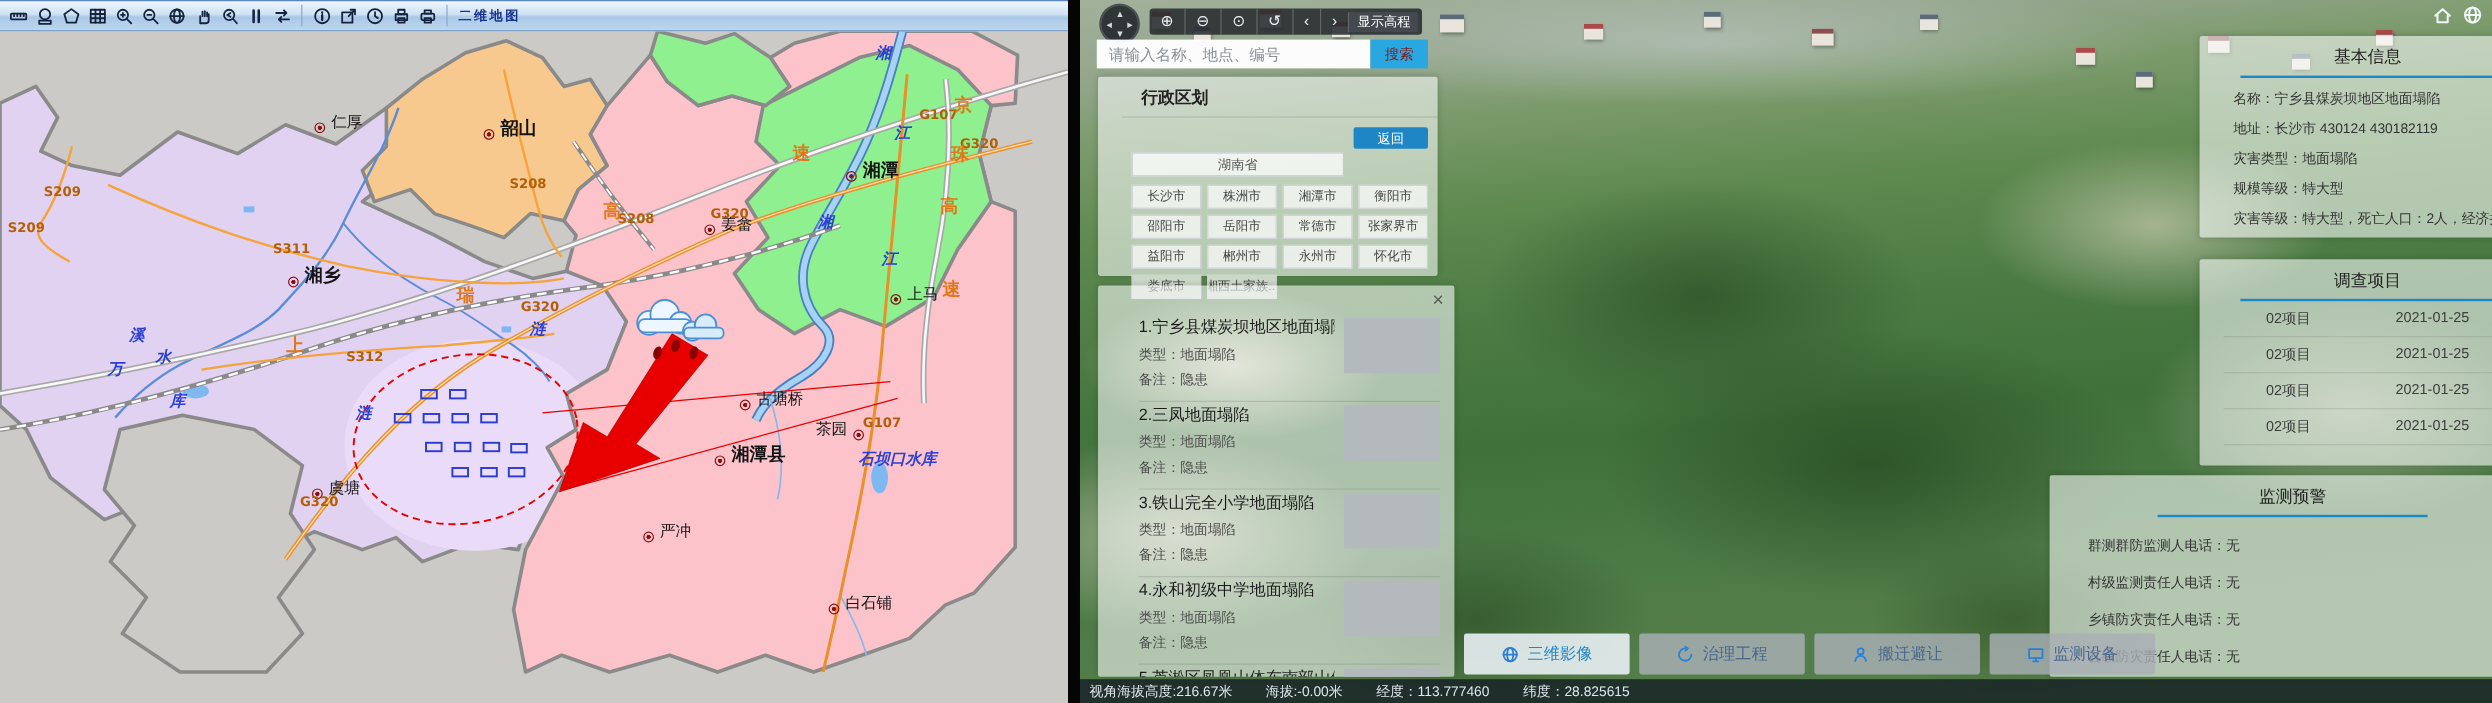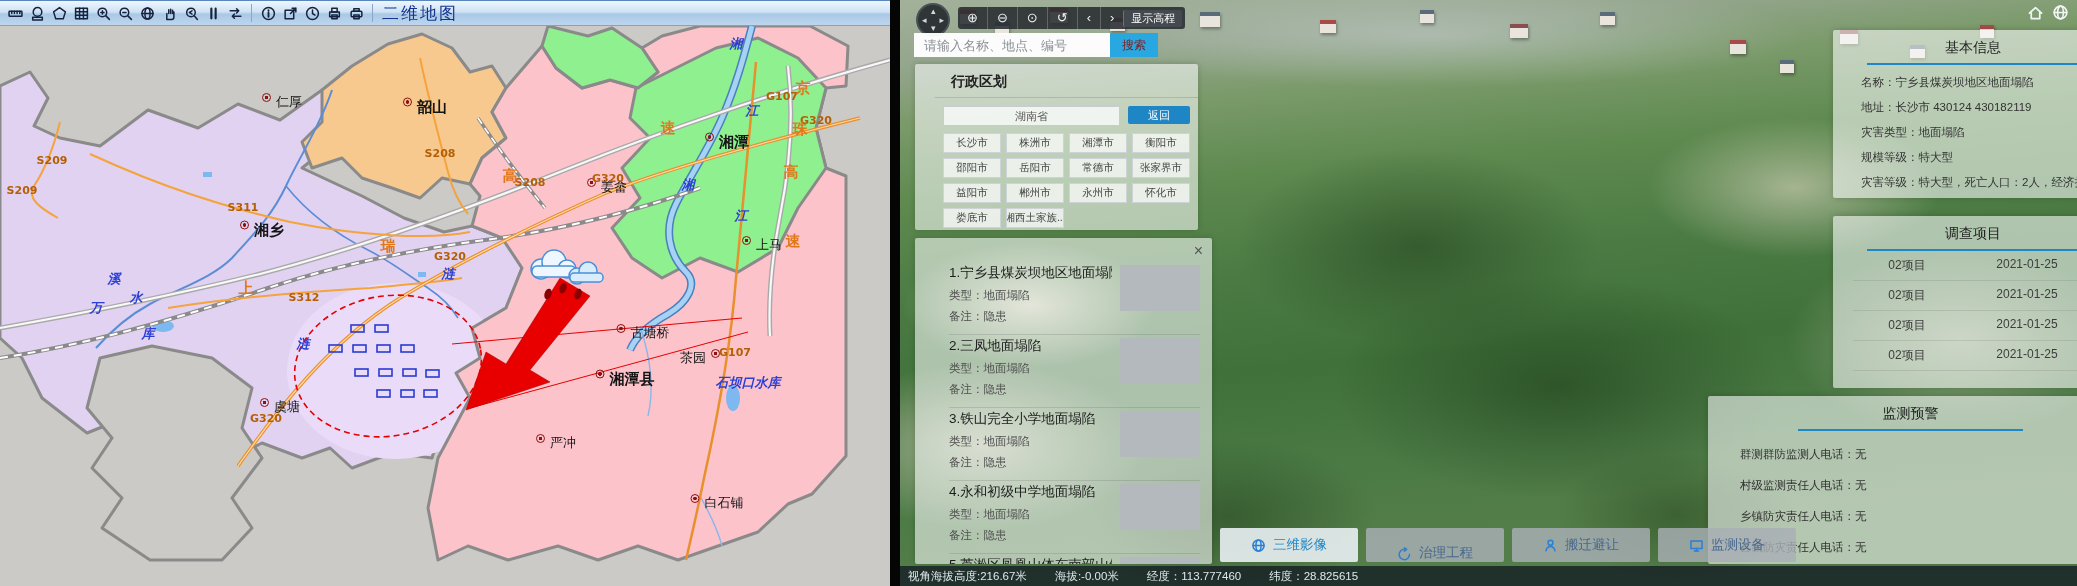--- a/index.html
+++ b/index.html
@@ -9,25 +9,25 @@
   
   #left{position:absolute;left:0;top:0;width:890px;height:586px;background:#cbcac6;}
   #lt-toolbar{position:absolute;left:0;top:0;width:890px;height:26px;
     background:linear-gradient(180deg,#eef6fd 0%,#cfe2f4 45%,#a9c8e6 55%,#bdd6ee 100%);
     border-top:1px solid #5a86c0;border-bottom:1px solid #7fa3cc;
     display:flex;align-items:center;padding-left:4px;box-sizing:border-box;z-index:5;}
   .tbi{width:22px;height:22px;display:flex;align-items:center;justify-content:center;
     color:#15233f;border-radius:2px;cursor:pointer;}
   .tbi svg{width:15px;height:15px;}
   .tbsep{width:1px;height:18px;background:#8aa7c8;margin:0 5px;}
-  #lt-label{font-size:17px;font-weight:normal;color:#16348f;letter-spacing:2px;margin-left:4px;}
+  #lt-label{font-size:11px;font-weight:bold;color:#16348f;letter-spacing:2px;margin-left:4px;}
   #map-area{position:absolute;left:0;top:26px;width:890px;height:560px;overflow:hidden;}
   #map-svg{position:absolute;left:0;top:0;}
   .map-label{position:absolute;transform:translate(-50%,-50%);white-space:nowrap;pointer-events:none;}
-  .lbl-city{display:flex;align-items:flex-start;gap:5px;font-family:Liberation Serif, serif;
+  .lbl-city{display:flex;align-items:flex-end;gap:5px;font-family:Liberation Serif, serif;
     font-size:13px;color:#141414;}
   .lbl-city.bold{font-weight:bold;font-size:15px;}
   .lbl-city.rev{flex-direction:row-reverse;}
   .cmark{width:9px;height:9px;border:1.6px solid #8b1212;border-radius:50%;box-sizing:border-box;
     background:radial-gradient(circle,#8b1212 0 1.6px,transparent 2px);flex:0 0 auto;}
   .lbl-road{font-size:11px;font-weight:bold;color:#b45f06;font-family:"DejaVu Sans",sans-serif;}
   .lbl-water{font-size:13px;font-style:italic;color:#2b3fd6;font-family:"Liberation Serif",serif;font-weight:bold;}
   .lbl-exp{font-size:15px;font-weight:bold;color:#e0781a;font-family:"DejaVu Sans",sans-serif;}
 
   
@@ -55,36 +55,36 @@
     color:#d4dae0;font-size:9px;cursor:pointer;}
   .cp{position:absolute;line-height:1;}
   #vtoolbar{position:absolute;left:58px;top:7px;height:22px;display:flex;align-items:center;
     background:rgba(40,44,48,.88);border-radius:3px;color:#eef2f5;overflow:hidden;}
   .vbtn{padding:0 9px;font-size:13px;line-height:22px;cursor:pointer;border-left:1px solid rgba(255,255,255,.22);}
   .vbtn:first-child{border-left:none;}
   #elev-btn{margin:2px 3px 2px 0;padding:1px 7px;background:#43494e;border-radius:2px;
     font-size:11px;color:#fff;cursor:pointer;border-left:1px solid rgba(255,255,255,.22);}
 
   
-  #searchbar{position:absolute;left:14px;top:33px;width:244px;height:24px;display:flex;}
+  #searchbar{position:absolute;left:14px;top:33px;width:276px;height:24px;display:flex;}
   #search-input{flex:1;border:none;outline:none;background:rgba(255,255,255,.96);
     font-size:13px;padding:0 10px;color:#333;}
   #search-input::placeholder{color:#8a9096;}
   #search-btn{width:48px;background:#29a7e1;color:#7f1d1d;font-size:12px;display:flex;
     align-items:center;justify-content:center;cursor:pointer;}
 
   
   .glass{background:rgba(250,251,252,.58);box-shadow:0 0 6px rgba(0,0,0,.18);padding-left:20px;}
   #admin-panel{position:absolute;left:15px;top:64px;width:263px;height:166px;border-radius:2px;}
   #admin-head{display:flex;align-items:baseline;padding:9px 12px 6px 16px;border-bottom:1px solid rgba(100,100,100,.25);}
   #admin-title{font-size:14px;font-weight:bold;color:#222;margin-right:14px;}
   .atab{font-size:11px;color:#8d9196;margin-right:13px;cursor:pointer;}
   #admin-row{display:flex;padding:8px 8px 0 8px;gap:8px;}
   #province-btn{flex:1;height:18px;border:1px solid #c6ccd2;background:rgba(255,255,255,.75);
-    font-size:11px;color:#555;display:flex;align-items:center;justify-content:center;cursor:pointer;}
+    font-size:11px;color:#555;display:flex;align-items:center;justify-content:center;cursor:pointer;margin-top:21px;}
   #back-btn{width:62px;height:18px;background:#1f86c5;border-radius:2px;color:#fff;font-size:11px;
     display:flex;align-items:center;justify-content:center;cursor:pointer;}
   #city-grid{display:grid;grid-template-columns:repeat(4,1fr);gap:5px 5px;padding:7px 8px;}
   .city-btn{height:18px;border:1px solid #ced3d8;background:rgba(255,255,255,.7);font-size:10.5px;
     color:#444;display:flex;align-items:center;justify-content:center;cursor:pointer;
     white-space:nowrap;overflow:hidden;text-overflow:ellipsis;padding:0 2px;}
 
   
   #list-panel{position:absolute;left:15px;top:238px;width:277px;height:326px;overflow:hidden;border-radius:2px;}
   #list-close{position:absolute;right:9px;top:5px;font-size:16px;color:#555;cursor:pointer;line-height:1;}
@@ -567,21 +567,21 @@
       <div class="bbtn active" style="left: 320px;">
         <span style="display: flex;">
           <svg viewBox="0 0 14 14" fill="none" stroke="currentColor" stroke-width="1.4" stroke-linecap="round" stroke-linejoin="round">
             <circle cx="7" cy="7" r="5.2"></circle>
             <ellipse cx="7" cy="7" rx="2.4" ry="5.2"></ellipse>
             <path d="M1.8 7h10.4"></path>
           </svg>
         </span>
         <span>三维影像</span>
       </div>
-      <div class="bbtn" style="left: 466px; align-items: flex-end;">
+      <div class="bbtn" style="left: 466px;">
         <span style="display: flex;">
           <svg viewBox="0 0 14 14" fill="none" stroke="currentColor" stroke-width="1.4" stroke-linecap="round" stroke-linejoin="round">
             <path d="M11.6 7A4.8 4.8 0 1 1 7 2.2"></path>
             <path d="M7 0.8l2 1.5-2 1.6"></path>
           </svg>
         </span>
         <span>治理工程</span>
       </div>
       <div class="bbtn" style="left: 612px;">
         <span style="display: flex;">

